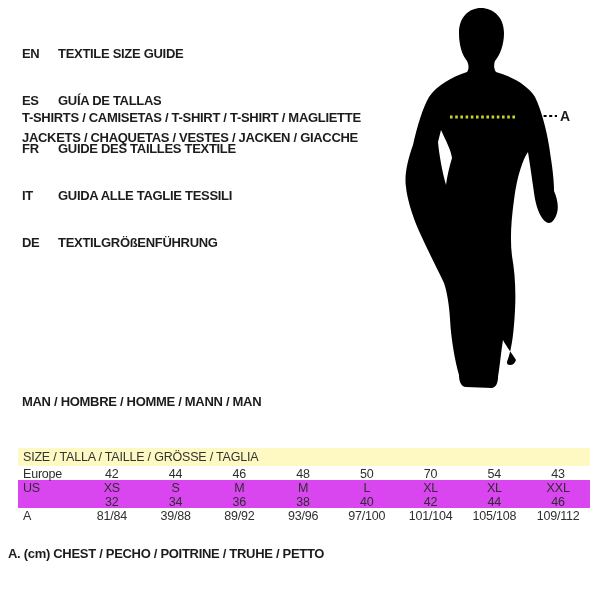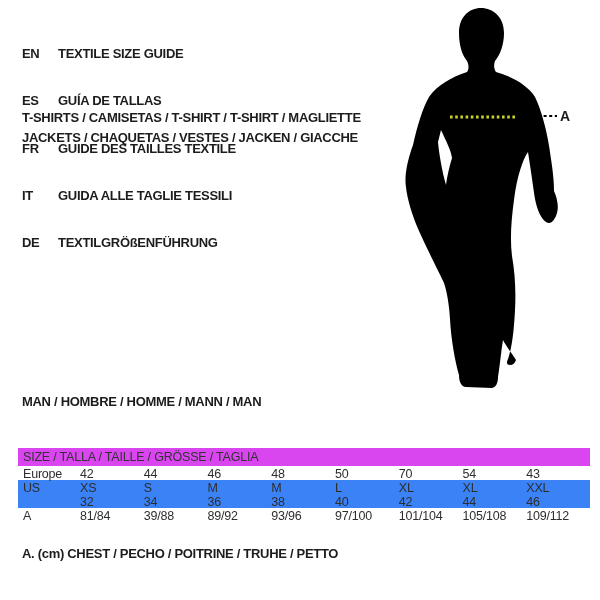--- a/index.html
+++ b/index.html
@@ -18,29 +18,29 @@
     font-size:13px;font-weight:bold;letter-spacing:-0.3px;line-height:19.5px;}
   
   .figure-svg{position:absolute;left:390px;top:5px;width:195px;height:390px;}
   .measure-label{position:absolute;left:560px;top:108px;width:20px;
     font-size:14px;font-weight:bold;letter-spacing:-0.3px;}
   
   .section-title{position:absolute;left:22px;top:394px;
     font-size:13px;font-weight:bold;letter-spacing:-0.3px;}
   
   .size-table{position:absolute;left:18px;top:448px;width:572px;font-size:12.5px;color:#2e2e2e;}
-  .size-table-header{height:18px;line-height:18px;background:#d946ef;
+  .size-table-header{height:18px;line-height:18px;background:#fef9c3;
     padding-left:5px;letter-spacing:-0.2px;color:#333;}
   .size-row{display:grid;grid-template-columns:62px repeat(8,1fr);
     height:14px;line-height:16.5px;letter-spacing:-0.2px;}
-  .size-row.band{background:#3b82f6;}
+  .size-row.band{background:#d946ef;}
   .row-label{padding-left:5px;text-align:left;}
-  .cell{}
+  .cell{text-align:center;}
   
-  .footnote{position:absolute;left:22px;top:546px;
+  .footnote{position:absolute;left:8px;top:546px;
     font-size:13px;font-weight:bold;letter-spacing:-0.3px;}
 </style>
 </head>
 <body>
 
 <div class="lang-list">
   <div class="lang-row">
     <span class="lang-code">EN</span>
     <span class="lang-label">TEXTILE SIZE GUIDE</span>
   </div>

